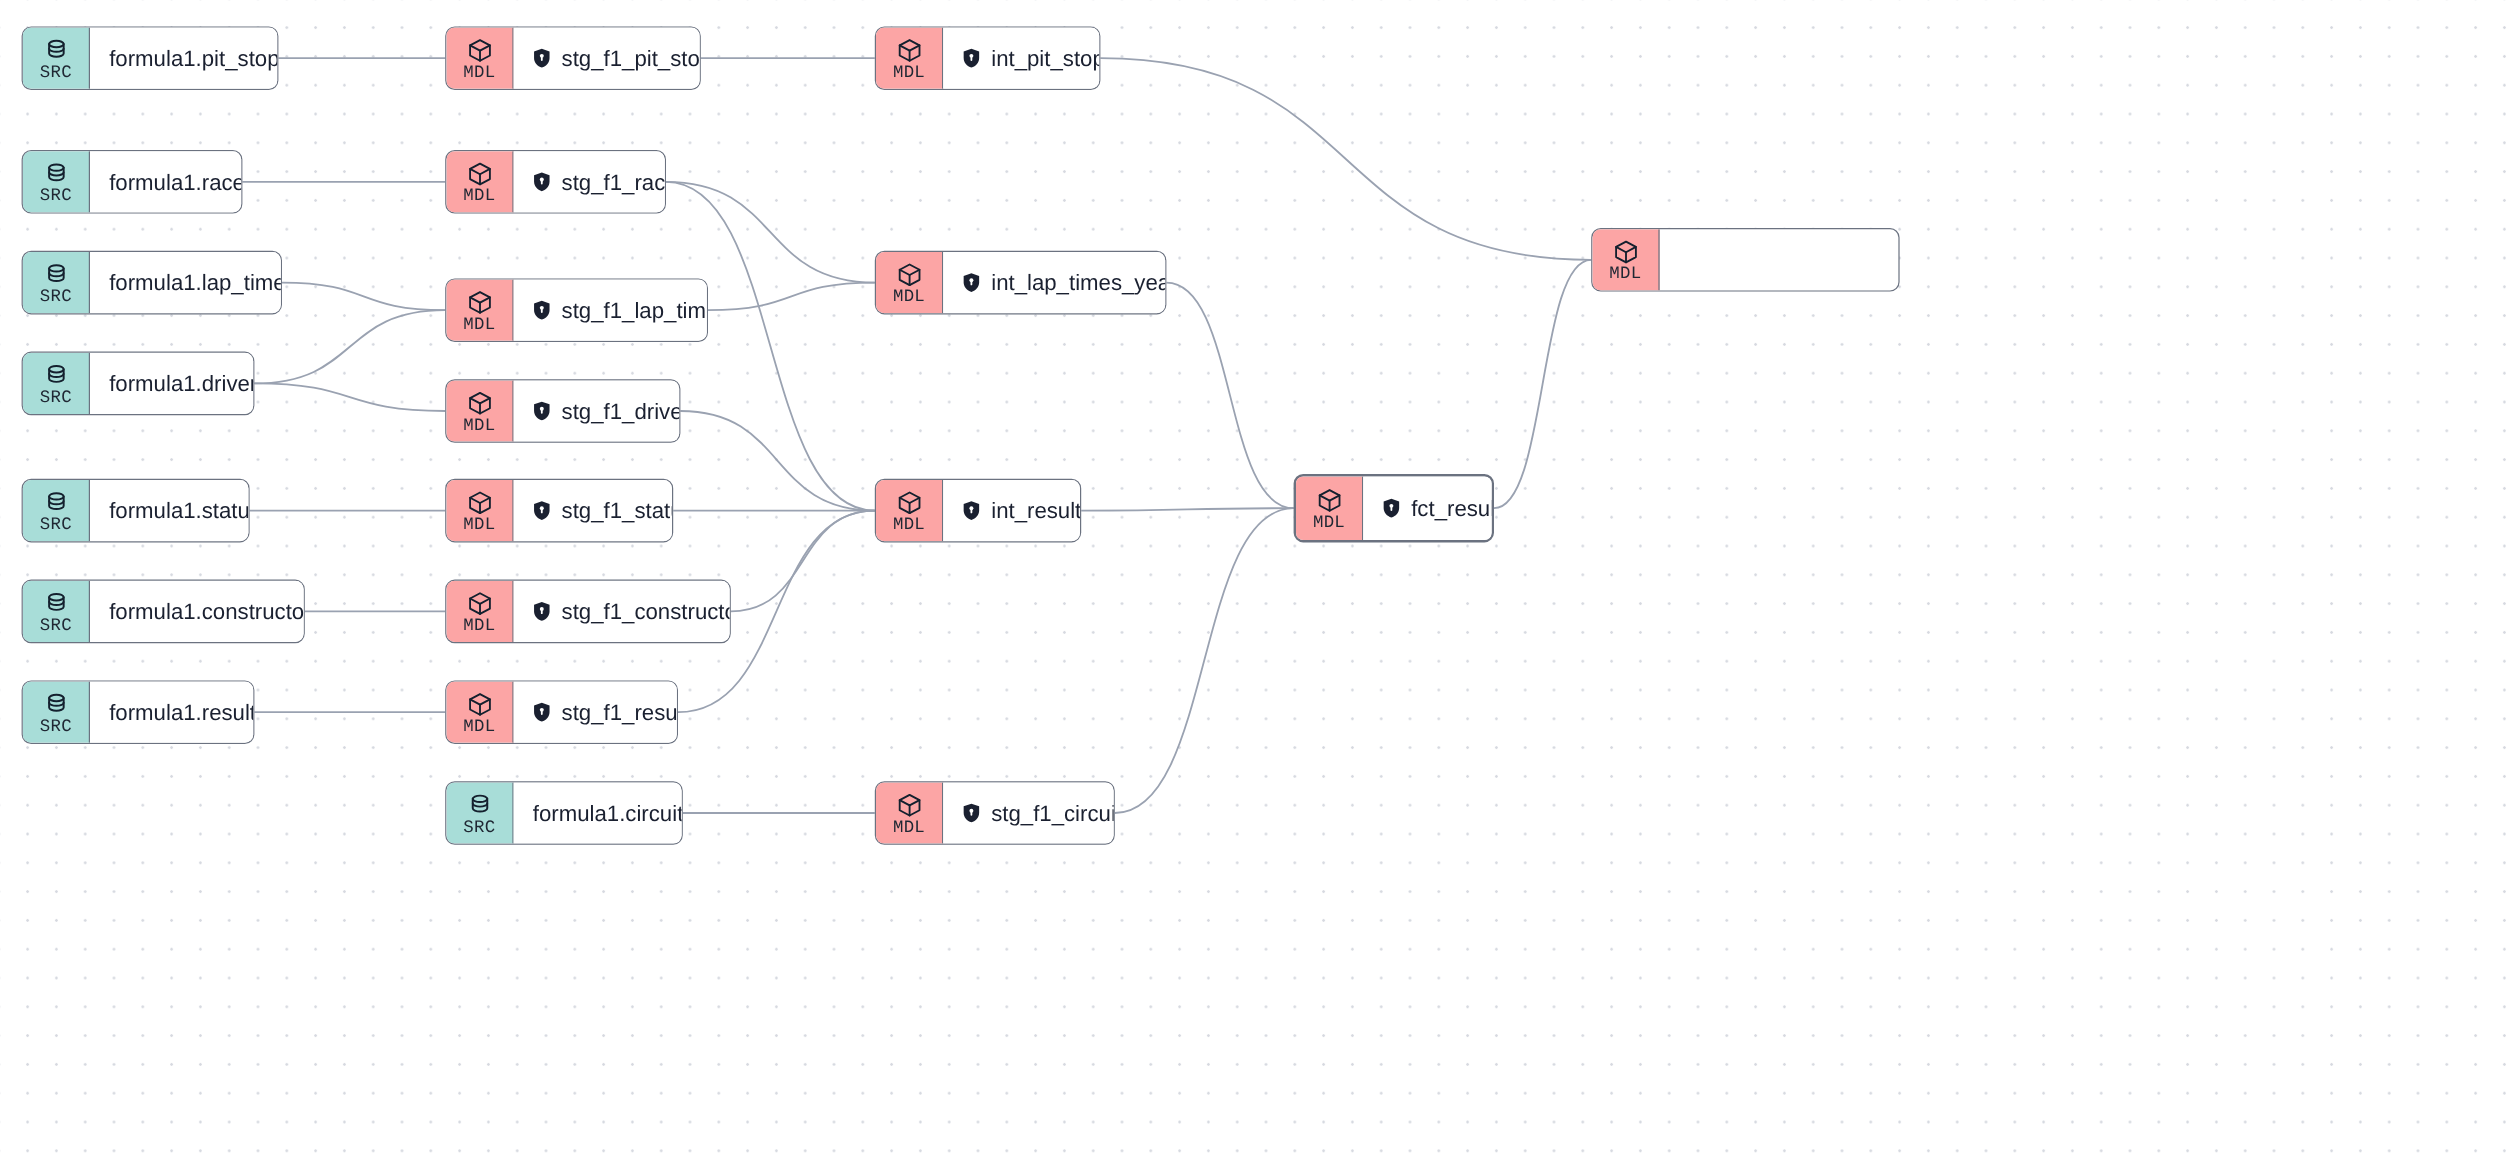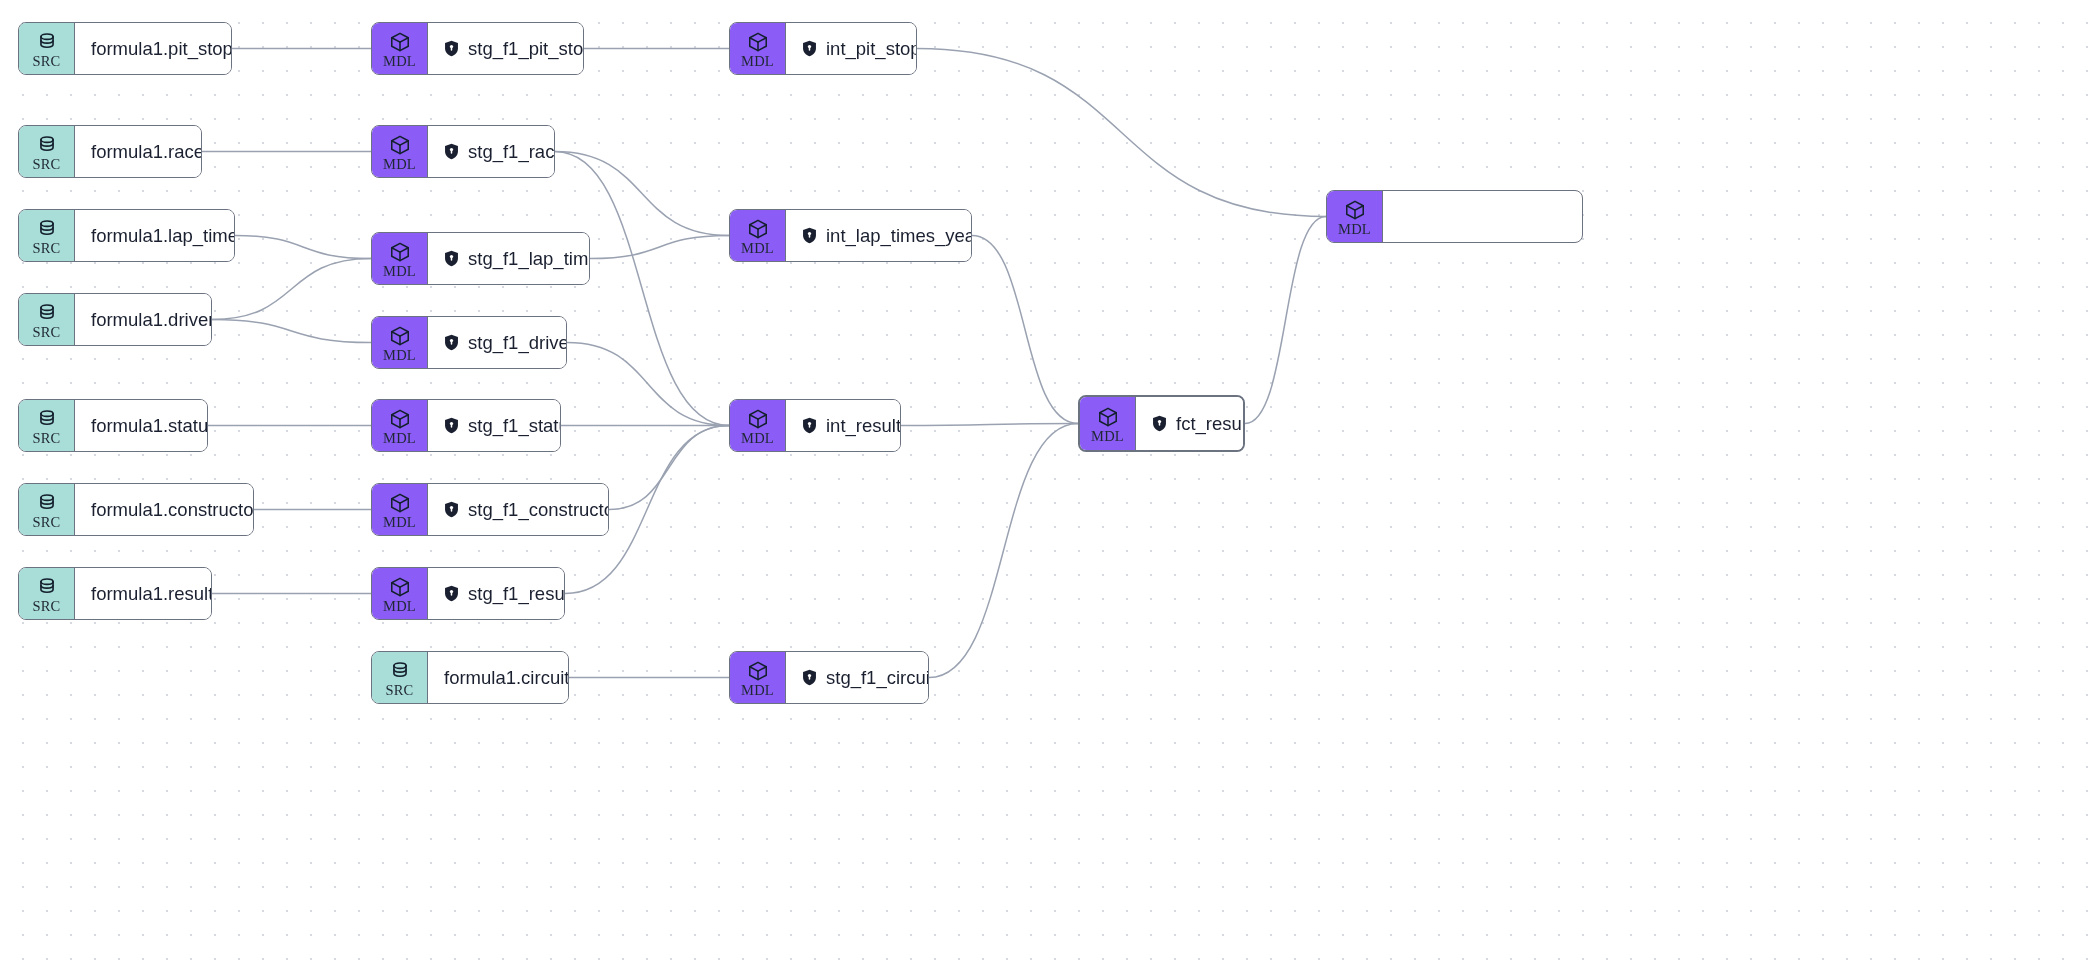--- a/index.html
+++ b/index.html
@@ -50,34 +50,34 @@
     display: flex;
     flex-direction: column;
     align-items: center;
     justify-content: center;
     gap: 1px;
     border-right: 1.6px solid #6b7280;
     box-sizing: border-box;
     padding-top: 2px;
   }
   .badge.src { background: #a8ddd8; }
-  .badge.mdl { background: #8b5cf6; }
+  .badge.mdl { background: #fca5a5; }
   .badge-icon {
     width: 22px;
     height: 22px;
     display: block;
     line-height: 0;
   }
   .badge-icon svg { display: block; }
   .badge-label {
     font-size: 14.5px;
     color: #1f2733;
     letter-spacing: 0.2px;
     line-height: 1;
-    font-family: Liberation Serif, serif;
+    font-family: Liberation Mono, monospace;
   }
   .node-body {
     flex: 1 1 auto;
     display: flex;
     align-items: center;
     justify-content: center;
     gap: 9px;
     padding: 0 16px;
     background: #ffffff;
   }

